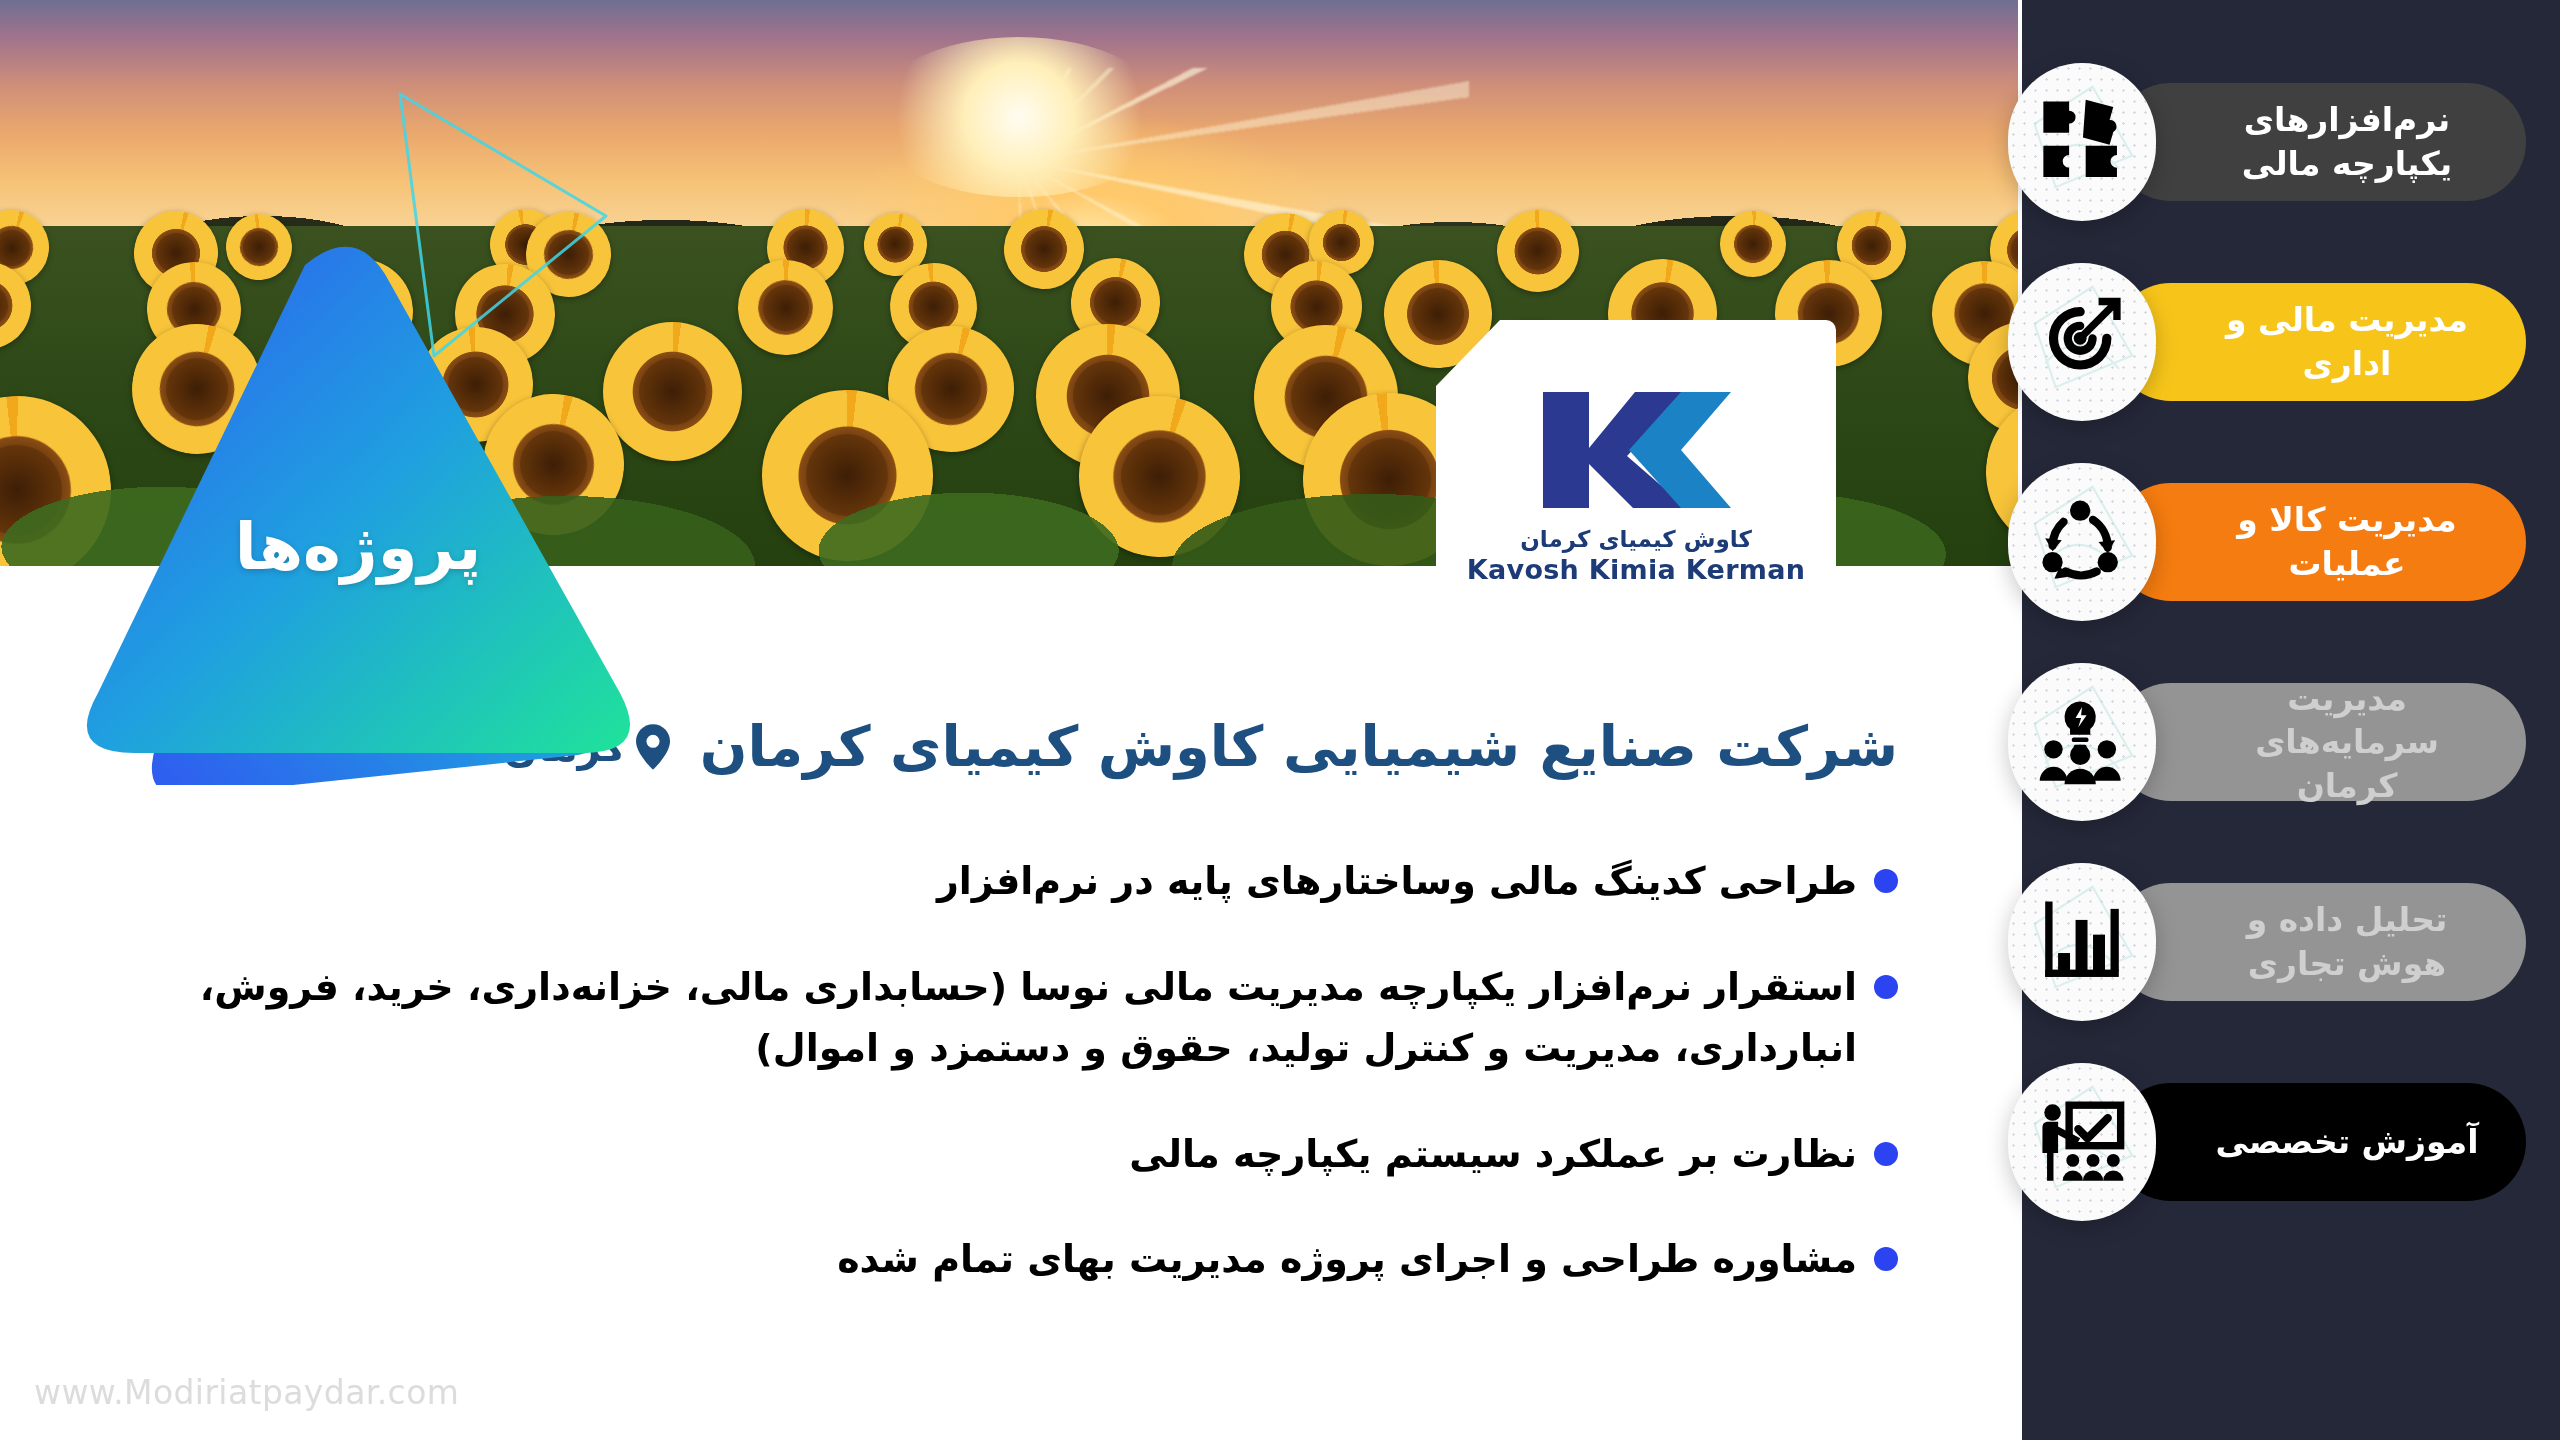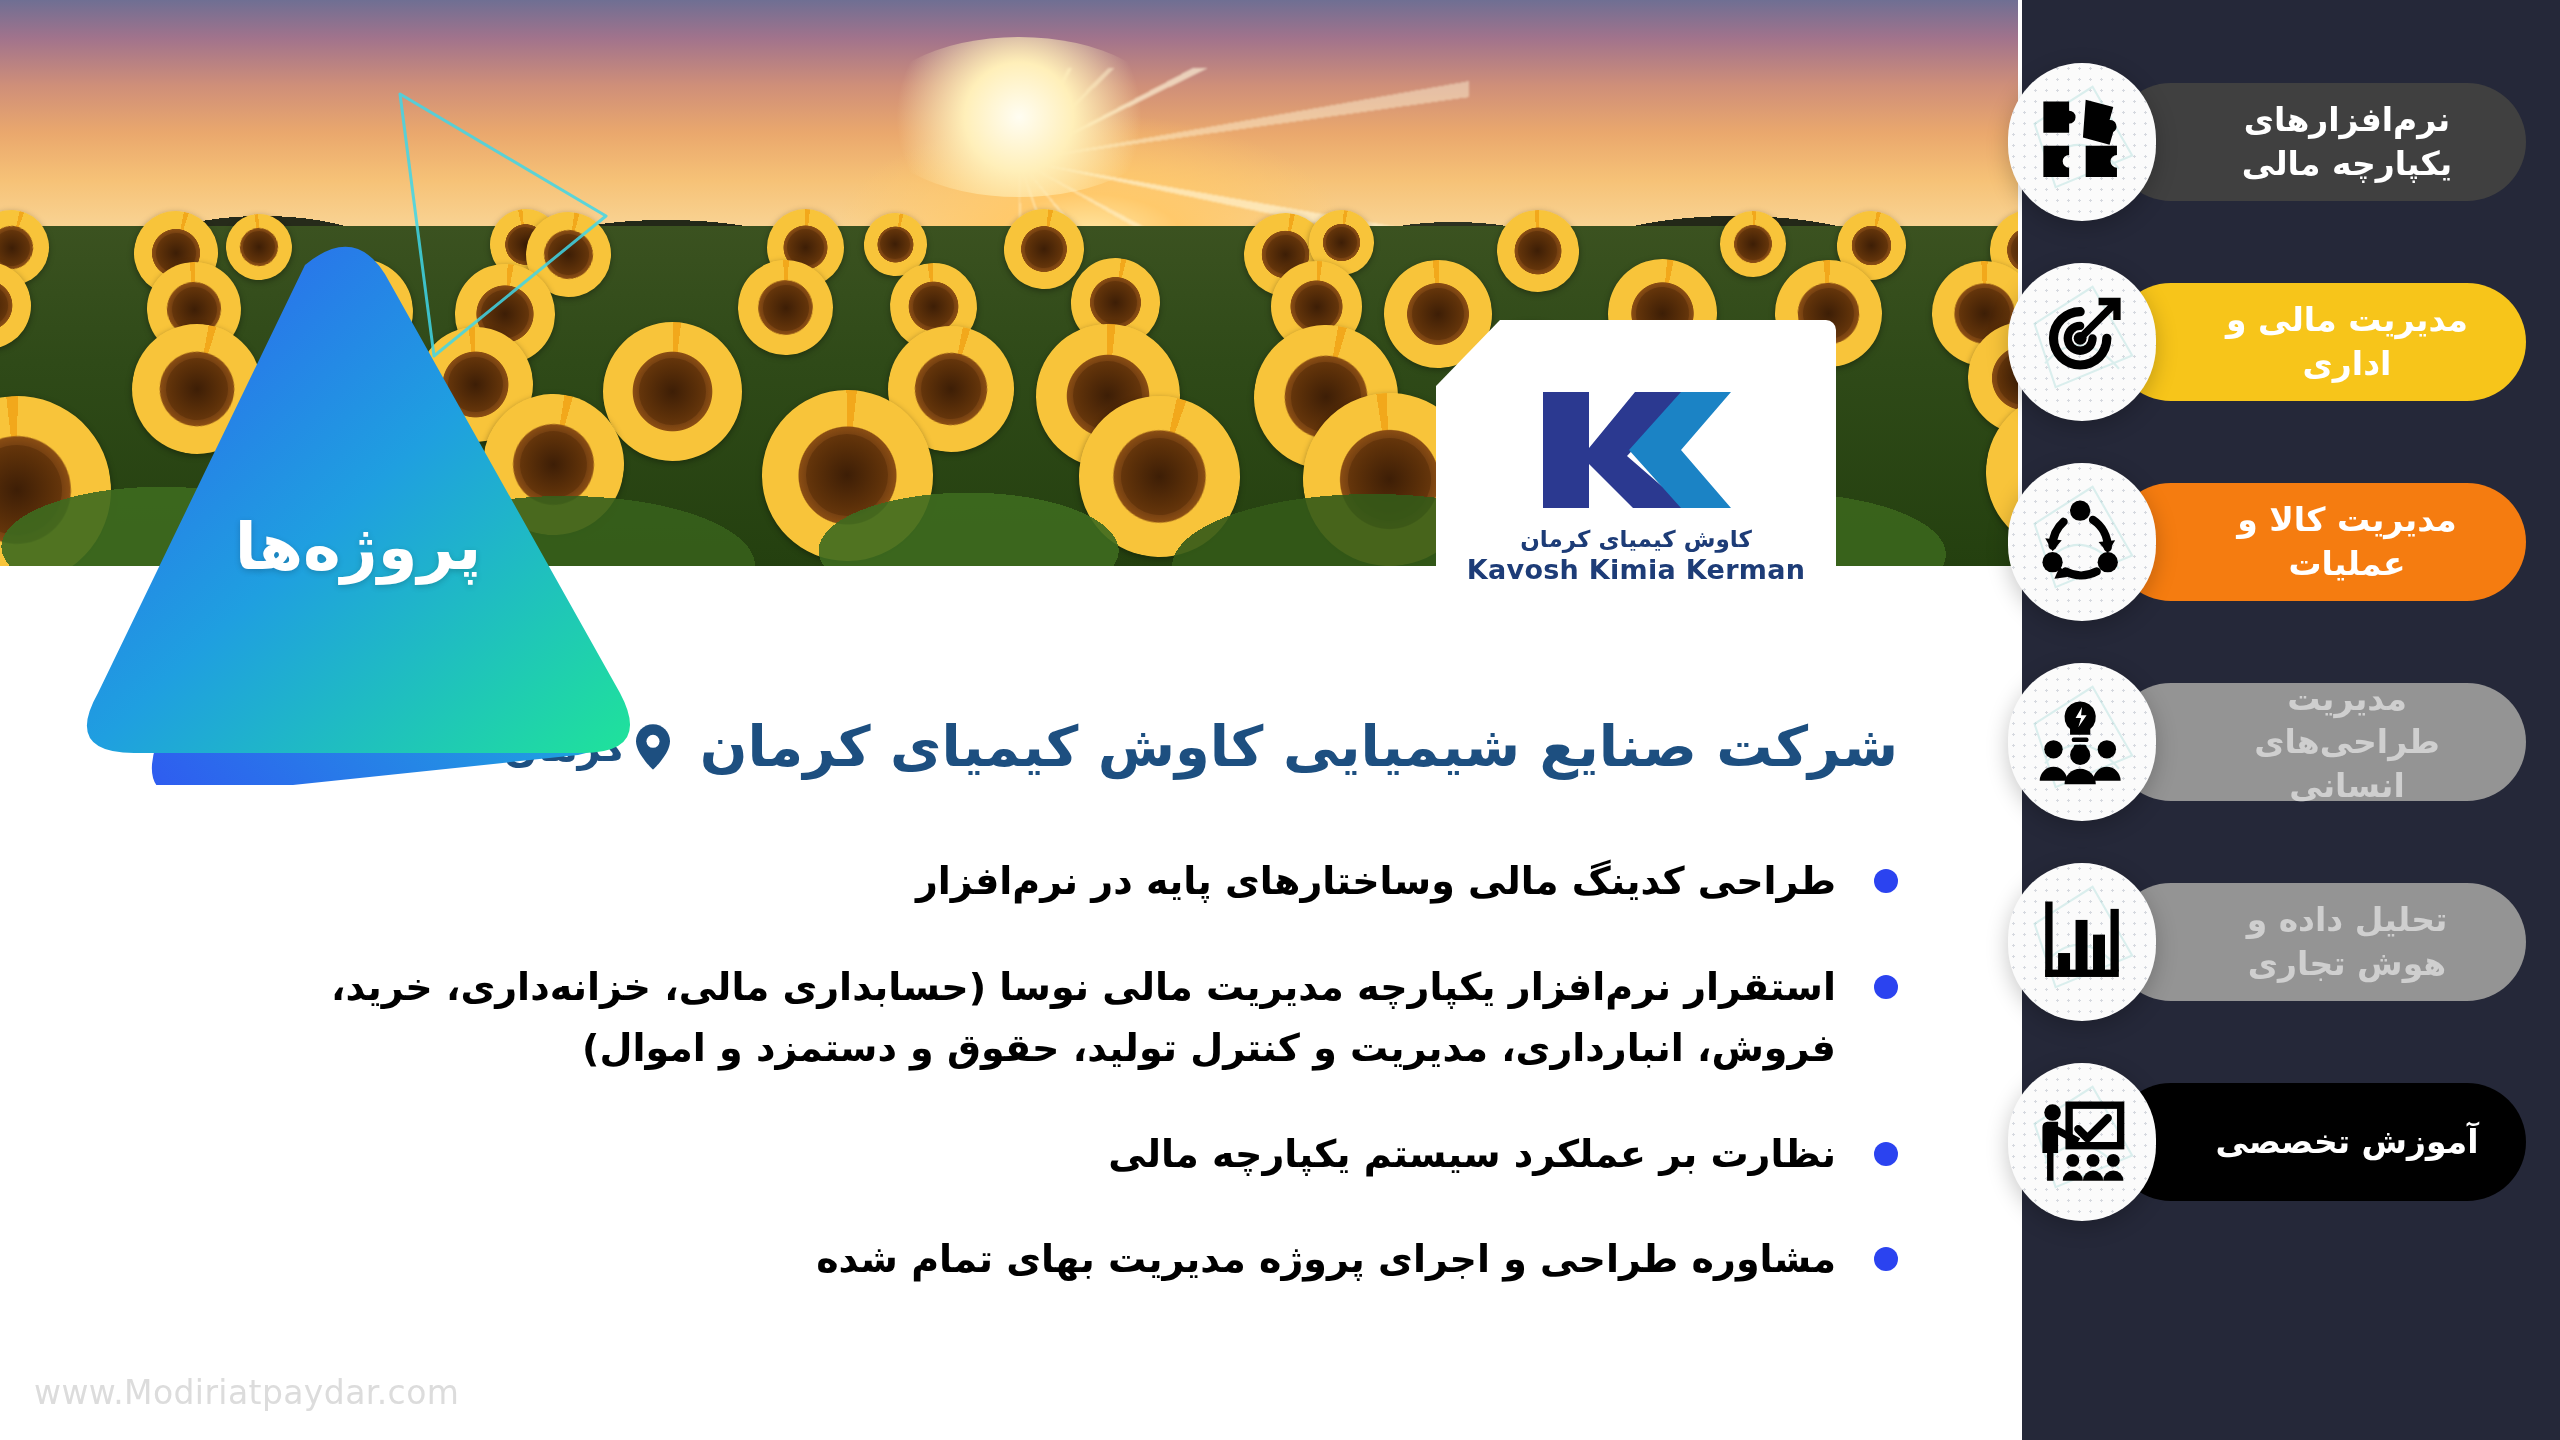--- a/index.html
+++ b/index.html
@@ -148,21 +148,21 @@
   #location {
     display:flex; align-items:center; gap:10px;
     color:#1d4f80; font-size:40px; font-weight:bold;
   }
   #location .pin { width:34px; height:46px; }
 
   #bullets {
     position:absolute; right:120px; top:285px; left:180px;
   }
   .bullet {
-    display:flex; align-items:flex-start; gap:38px;
+    display:flex; align-items:flex-start; gap:17px;
     justify-content:flex-start;
     margin-bottom:44px;
   }
   .bullet .dot {
     flex:0 0 auto; width:24px; height:24px; border-radius:50%;
     background:#2b43f0; margin-top:18px;
   }
   .bullet .txt {
     color:#000; font-size:38px; line-height:1.62; font-weight:600;
     text-align:right;
@@ -392,21 +392,21 @@
           <path d="M60 26a36 36 0 0 1 16 30" fill="none" stroke="#000" stroke-width="9" stroke-linecap="round"></path>
           <path d="M30 82a36 36 0 0 0 34 0" fill="none" stroke="#000" stroke-width="9" stroke-linecap="round"></path>
           <path d="M8 46l8 14 10-12z"></path>
           <path d="M84 48l-8 14-10-12z"></path>
           <path d="M24 76l8 12-14 2z"></path>
         </svg>
       </div>
     </div>
     <div class="m-item" style="top: 662px;">
       <div class="m-pill dim" style="background: rgb(148, 148, 148);">
-        <div class="m-label">مدیریت طراحی‌های انسانی</div>
+        <div class="m-label">مدیریت سرمایه‌های کرمان</div>
       </div>
       <div class="m-icon">
         <div class="dots"></div>
         <svg class="scribble" viewBox="0 0 100 100">
           <path d="M14 40 L58 12 L88 64 L30 88 Z" fill="none" stroke="#bfe4e2" stroke-width="1.6"></path>
           <path d="M22 70 Q48 40 78 74" fill="none" stroke="#bfe4e2" stroke-width="1.6"></path>
         </svg>
         <svg class="glyph" viewBox="0 0 96 100">
           <path d="M46 6a17 17 0 0 0-11 30v6h22v-6A17 17 0 0 0 46 6z"></path>
           <rect x="37" y="45" width="18" height="5" rx="2"></rect>

